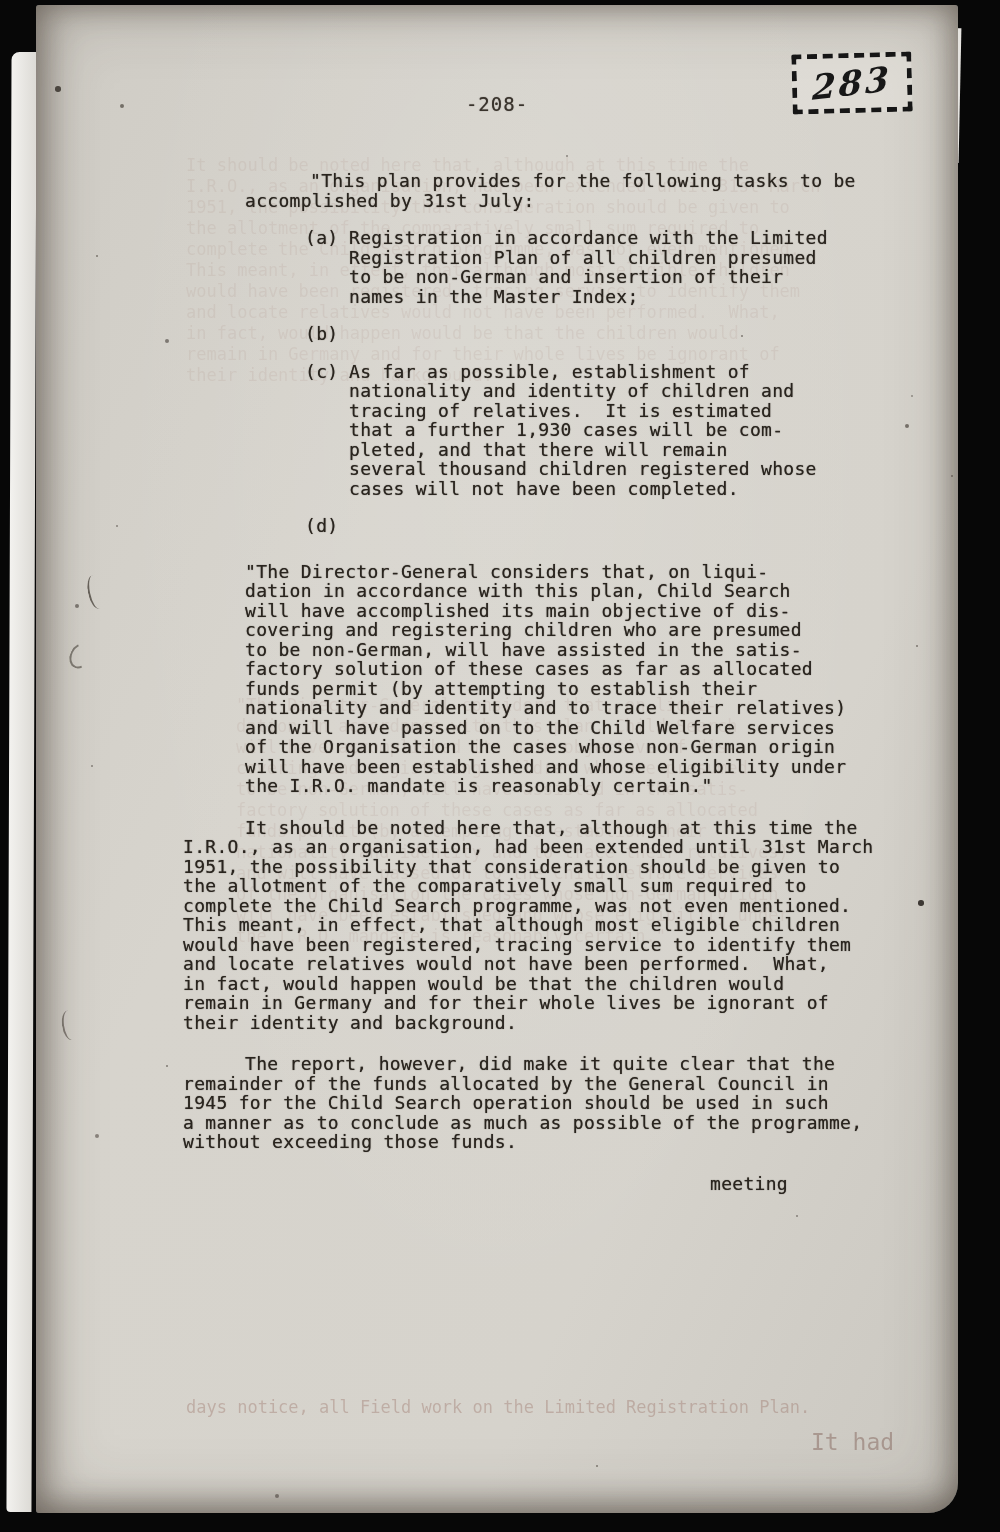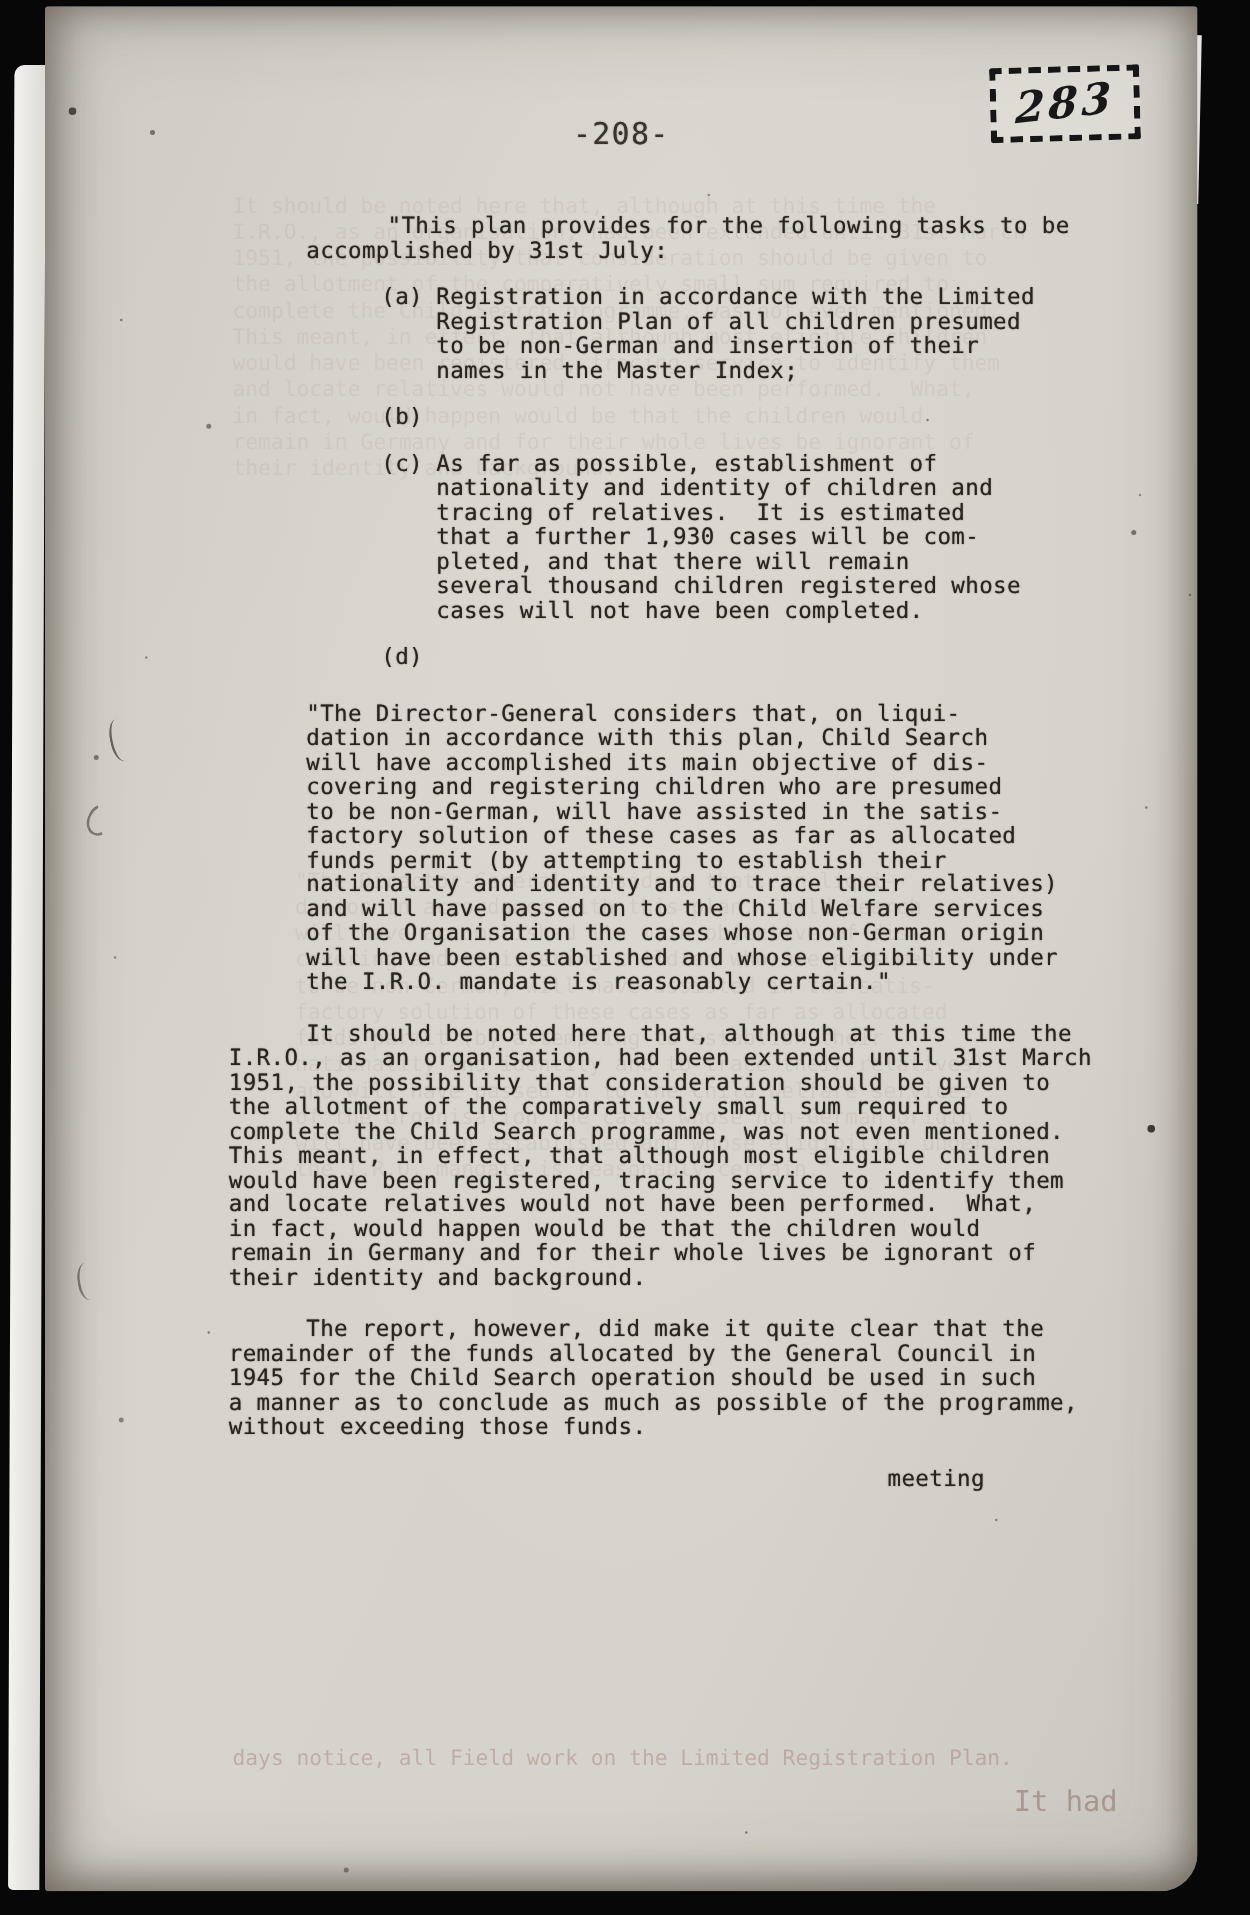--- a/index.html
+++ b/index.html
@@ -14,21 +14,21 @@
 
   .paper { position:absolute; left:36px; top:5px; width:922px; height:1508px;
     background:
       radial-gradient(ellipse at 50% 30%, rgba(255,255,255,0.10), rgba(0,0,0,0) 60%),
       linear-gradient(115deg,#cfccc5 0%,#d7d4cd 35%,#d6d3cc 70%,#cac7c0 100%);
     border-radius:3px 3px 30px 3px;
     box-shadow: inset 0 0 70px rgba(60,50,40,0.28), inset 14px 0 32px rgba(50,40,30,0.26),
                 inset -10px 0 26px rgba(50,40,30,0.20), inset 0 -12px 28px rgba(50,40,30,0.22); }
 
   .page-number { position:absolute; top:88px; left:0; width:100%; text-align:center;
-    font-size:24px; letter-spacing:1px; color:#39332c; text-shadow:0 0 1px rgba(57,51,44,0.7); }
+    font-size:19px; letter-spacing:1px; color:#39332c; text-shadow:0 0 1px rgba(57,51,44,0.7); }
 
   .stamp { position:absolute; right:46px; top:48px; width:120px; height:60px;
     border:5px dashed #161616; border-radius:2px; transform:rotate(-1.5deg);
     display:flex; align-items:center; justify-content:center; background:rgba(238,235,229,0.35); }
   .stamp-number { font-family:"DejaVu Serif","Liberation Serif",serif; font-style:italic; font-weight:bold;
     font-size:34px; color:#181818; letter-spacing:3px; transform:rotate(-5deg) skewX(-8deg); }
 
   .content { position:absolute; left:147px; top:166px; width:732px;
     font-size:18px; line-height:19.5px; letter-spacing:0.3px; color:#29241e;
     text-shadow:0 0 1px rgba(41,36,30,0.75); }

